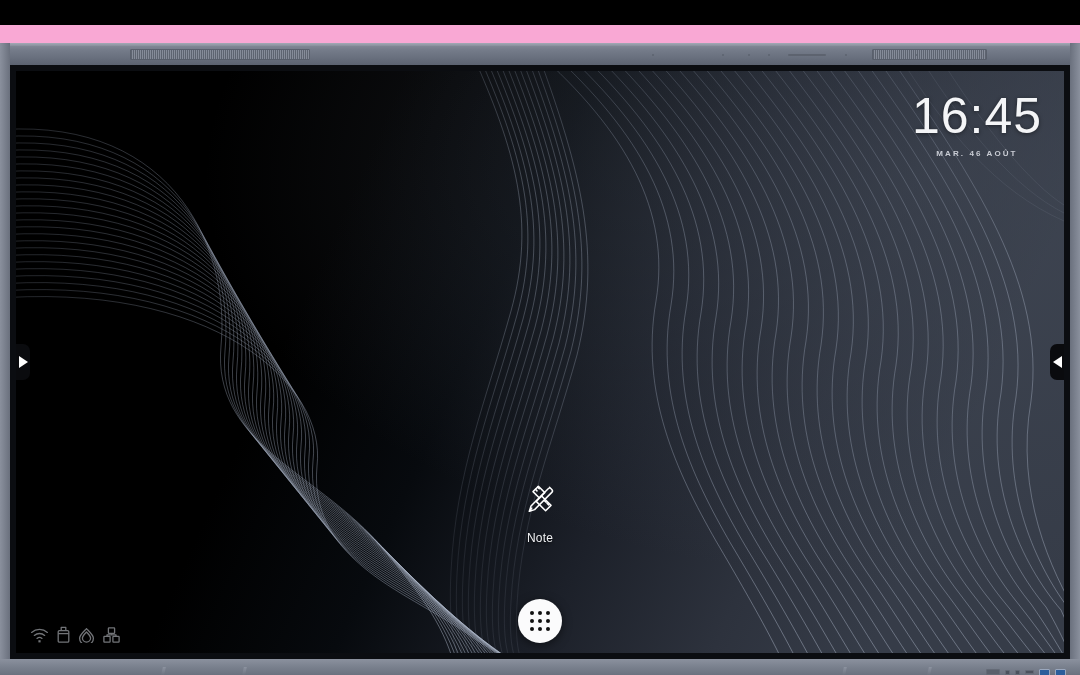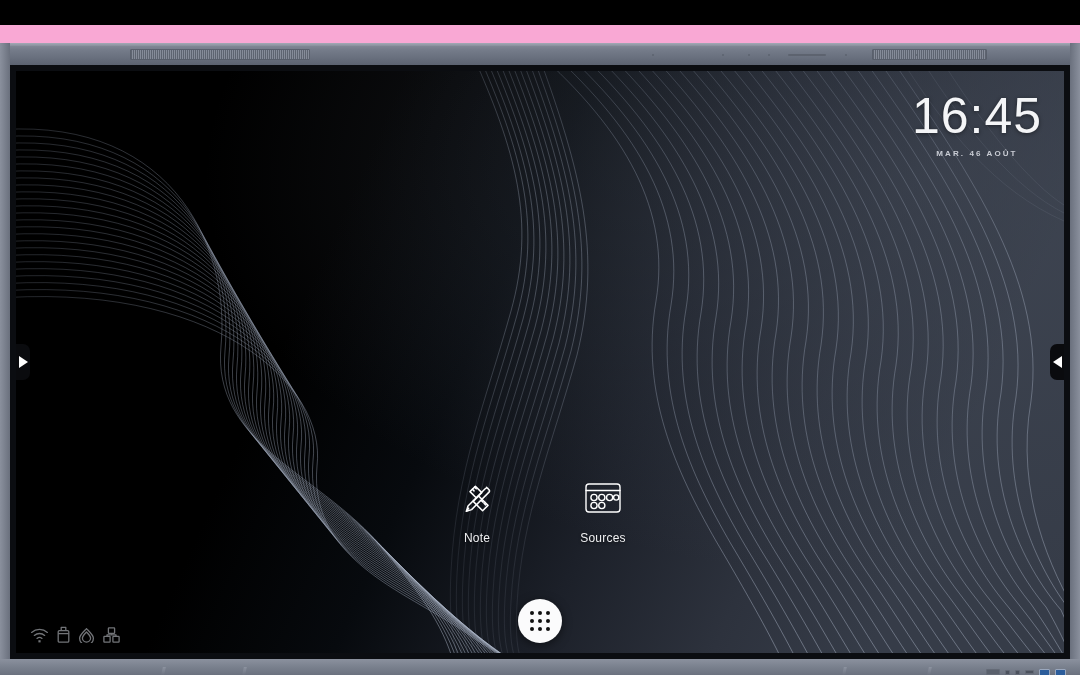--- a/index.html
+++ b/index.html
@@ -300,35 +300,20 @@
               <path d="M17.6 9.1 L19.3 10.8"></path>
               <path d="M21.6 18.0 L31.0 27.4 L25.6 32.8 L16.2 23.4 Z"></path>
               <path d="M24.4 22.6 L26.1 24.2"></path>
               <path d="M27.0 25.2 L28.7 26.9"></path>
             </svg>
           </span>
           <span class="app-label">Note</span>
         </div>
 
 
-        <div class="app-item">
-          <span class="app-ico">
-            <svg width="42" height="36" viewBox="0 0 42 36" fill="none" stroke="#ffffff" stroke-width="1.4" stroke-linecap="round" stroke-linejoin="round">
-              <rect x="4" y="4" width="34" height="28" rx="3"></rect>
-              <path d="M4 10.5 h34"></path>
-              <circle cx="12" cy="17.5" r="3.1"></circle>
-              <circle cx="19.8" cy="17.5" r="3.1"></circle>
-              <circle cx="27.6" cy="17.5" r="3.1"></circle>
-              <circle cx="34.2" cy="17.5" r="2.6"></circle>
-              <circle cx="12" cy="25.5" r="3.1"></circle>
-              <circle cx="19.8" cy="25.5" r="3.1"></circle>
-            </svg>
-          </span>
-          <span class="app-label">Sources</span>
-        </div>
 
 
       </div>
 
       <div id="app-drawer">
         <span class="dots">
           <i></i>
             <i></i>
             <i></i>
             <i></i>

